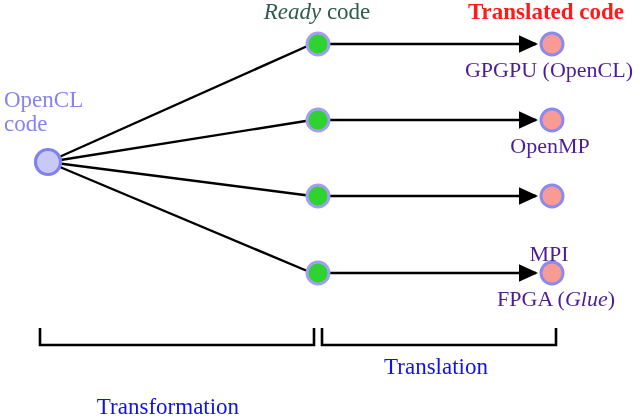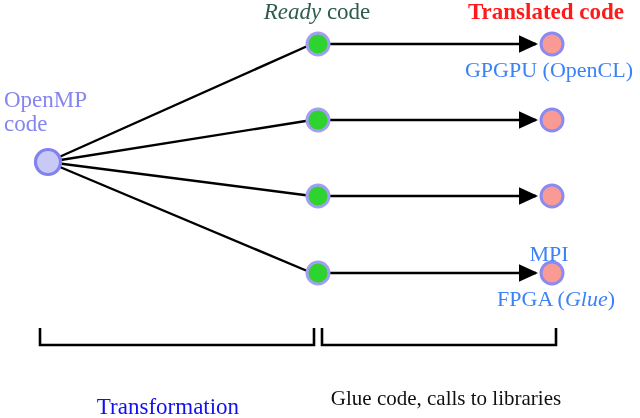--- a/index.html
+++ b/index.html
@@ -8,21 +8,21 @@
     width: 640px;
     height: 418px;
     background: #ffffff;
     font-family: "Liberation Serif", serif;
     overflow: hidden;
   }
   #figure svg { position: absolute; left: 0; top: 0; }
   .lbl {
     position: absolute;
     white-space: nowrap;
-    color: #3b82f6;
+    color: #4c1d95;
     line-height: 1.08;
   }
   .center { transform: translateX(-50%); text-align: center; }
   .heading { font-size: 23px; }
   .target { font-size: 22px; }
   .phase-title { font-size: 23px; }
   .phase-sub { font-size: 21px; }
   .initial { font-size: 23px; line-height: 1.06; }
   .it { font-style: italic; }
 </style>
@@ -68,37 +68,40 @@
       <circle cx="552" cy="273" r="11" fill="#f99b94" stroke="#8a8af0"></circle>
     </g>
 
     <g fill="none" stroke-width="2.6">
       <polyline points="40,328 40,345 314,345 314,328" stroke="#000000"></polyline>
       <polyline points="322,328 322,345 556,345 556,328" stroke="#000000"></polyline>
     </g>
   </svg>
 
   <div class="lbl initial" style="left: 4px; top: 88px; color: rgb(133, 133, 240);">
-    <div>OpenMP</div>
+    <div>OpenCL</div>
     <div>code</div>
   </div>
 
   <div class="lbl heading center" style="left: 317px; top: 0px; color: rgb(46, 92, 76);">
     <span class="it">Ready</span><span> code</span>
   </div>
 
   <div class="lbl heading center" style="left: 546px; top: 0px; color: rgb(255, 26, 26); font-weight: bold;">Translated code</div>
 
   <div class="lbl target center" style="left:549px; top:58px;">
     <span>GPGPU (OpenCL)</span><span class="it"></span><span></span>
   </div>
+  <div class="lbl target center" style="left:550px; top:134px;">
+    <span>OpenMP</span><span class="it"></span><span></span>
+  </div>
   <div class="lbl target center" style="left:549px; top:210px;margin-top:32px;">
     <span>MPI</span><span class="it"></span><span></span>
   </div>
   <div class="lbl target center" style="left:556px; top:287px;">
     <span>FPGA (</span><span class="it">Glue</span><span>)</span>
   </div>
 
   <div class="lbl phase-title center" style="left: 168px; top: 355px; color: rgb(17, 17, 238); margin-top: 40px;">Transformation</div>
 
-  <div class="lbl phase-sub center" style="left: 446px; top: 387px; color: rgb(17, 17, 17);">Glue code, calls to libraries</div>
+  <div class="lbl phase-title center" style="left: 436px; top: 355px; color: rgb(17, 17, 238);">Translation</div>
 
 </div>
 
 </body></html>

